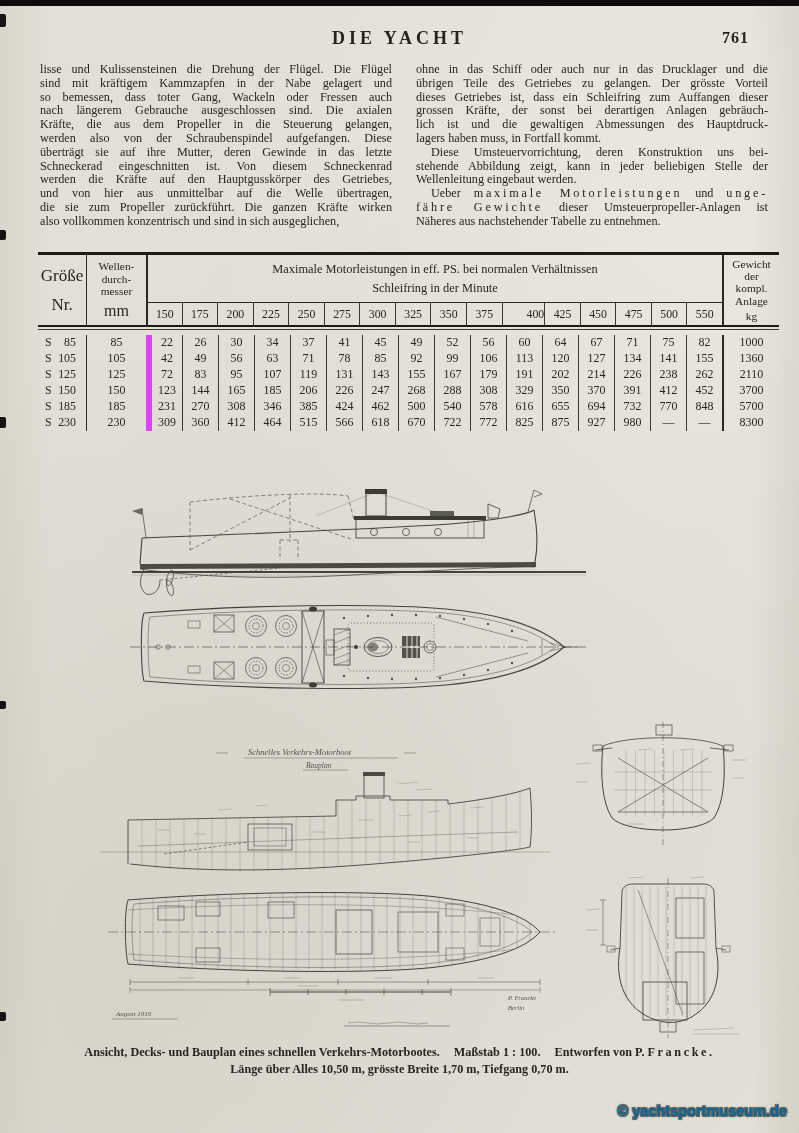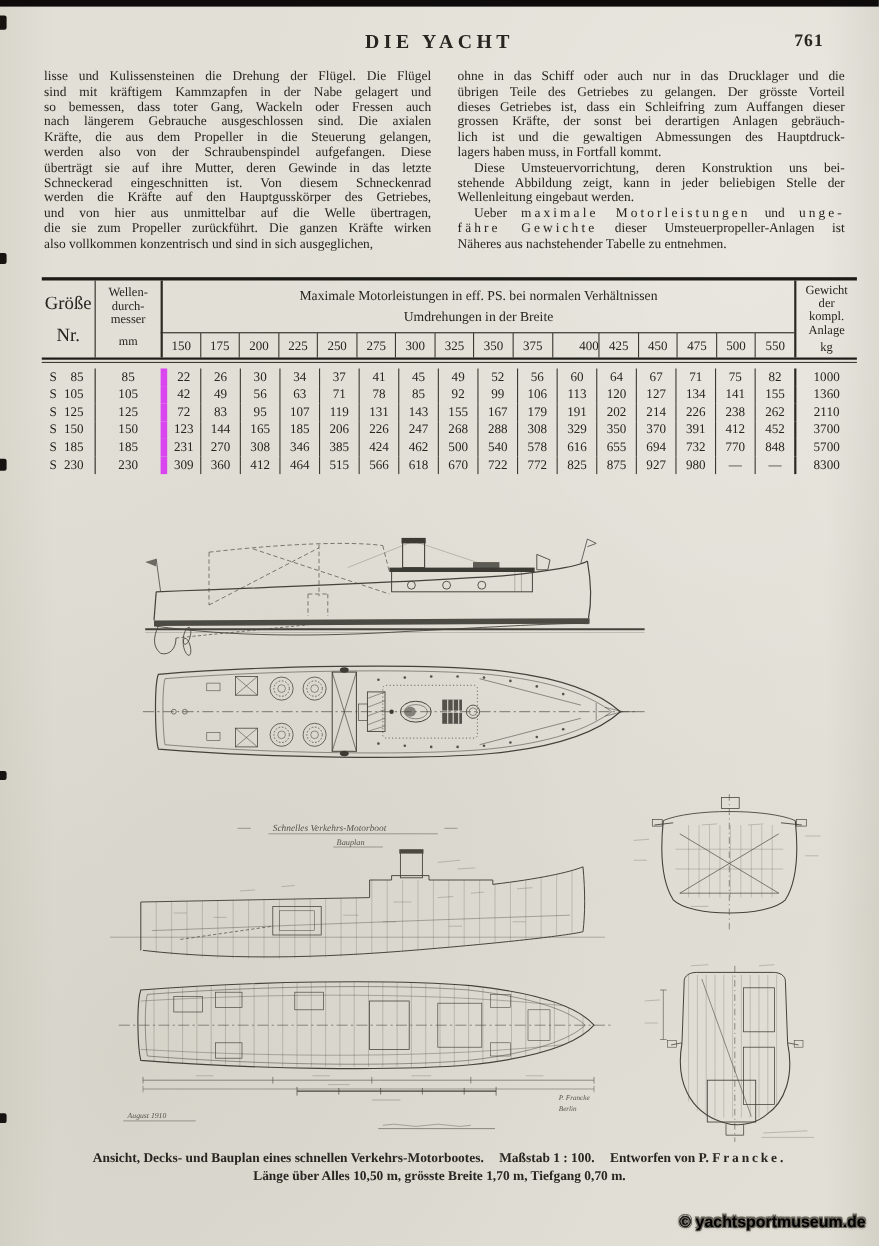--- a/index.html
+++ b/index.html
@@ -29,39 +29,39 @@
   .tline.indent{padding-left:15px;}
   .sp{letter-spacing:2.8px;}
   
   .tbl{left:38px;top:252px;width:741px;border-top:3.5px solid #1c1b16;}
   .tgrid{display:grid;grid-template-columns:48px 60px repeat(16,1fr) 57px;}
   .thead{grid-template-rows:47px 23px;border-bottom:2px solid #1c1b16;}
   .tbody{border-top:1px solid #3a3830;margin-top:1.5px;padding:5px 0 6px 0;}
   .cell{display:flex;align-items:center;justify-content:center;}
   .th-groesse{grid-row:1/3;grid-column:1;flex-direction:column;justify-content:center;gap:9px;font-size:17px;}
   .th-welle{grid-row:1/3;grid-column:2;flex-direction:column;justify-content:flex-start;font-size:11.4px;line-height:12.5px;padding-top:5px;border-left:1.3px solid #2a2922;}
-  .th-welle .mm{margin-top:7px;font-size:11px;}
+  .th-welle .mm{margin-top:7px;font-size:16px;}
   .th-span{grid-row:1;grid-column:3/19;flex-direction:column;justify-content:center;gap:4px;font-size:12.4px;border-left:2px solid #2a2922;}
   .th-rpm{grid-row:2;font-size:11.8px;border-top:1.2px solid #2a2922;border-left:1px solid #3a3830;}
   .th-rpm.v0{border-left:2px solid #2a2922;}
   .th-gewicht{grid-row:1/3;grid-column:19;flex-direction:column;justify-content:center;font-size:11.4px;line-height:12.2px;border-left:2px solid #2a2922;}
   .th-gewicht .kg{margin-top:3px;}
   .tbody .cell{height:16px;font-size:11.9px;}
   .c-nr{justify-content:space-between;padding:0 10px 0 7px;}
   .c-mm{border-left:1.3px solid #2a2922;}
   .c-val{border-left:1px solid #3a3830;}
   .c-val.v0{border-left:6px solid #d946ef;}
   .c-kg{border-left:2px solid #2a2922;}
   
   svg{display:block;}
   .caption{left:0;top:1044px;width:100%;text-align:center;font-weight:bold;font-size:12.2px;line-height:17px;}
   .caption .gap{display:inline-block;width:14px;}
   .cap-name{letter-spacing:2.6px;}
   
-  .wm{right:12px;top:1103px;font-family:"Liberation Sans",sans-serif;font-weight:bold;font-size:14.5px;color:#000000;
+  .wm{right:12px;top:1103px;font-family:"Liberation Sans",sans-serif;font-weight:bold;font-size:14.5px;color:#0369a1;
       text-shadow:0 0 1px #55524a,1px 1px 0 #6b685e,-1px -1px 0 #6b685e,1px -1px 0 #6b685e,-1px 1px 0 #6b685e,0 0 3px rgba(60,58,50,.8);}
   .hand{font-style:italic;fill:#55524a;}
   .ink{stroke:#44423a;fill:none;}
 </style>
 </head>
 <body>
 
 <div class="abs edge-top"></div>
 <div class="abs edge-mark" style="top:14px;height:13px;"></div>
 <div class="abs edge-mark" style="top:230px;height:10px;"></div>
@@ -110,21 +110,21 @@
         <span>Nr.</span>
     </div>
     <div class="cell th-welle">
       <span>Wellen-</span>
         <span>durch-</span>
         <span>messer</span>
       <span class="mm">mm</span>
     </div>
     <div class="cell th-span">
       <span>Maximale Motorleistungen in eff. PS. bei normalen Verhältnissen</span>
-        <span>Umdrehungen in der Breite</span>
+        <span>Schleifring in der Minute</span>
     </div>
 
     <div class="cell th-rpm v0" style="grid-column: 3;">150</div>
       <div class="cell th-rpm" style="grid-column: 4;">175</div>
       <div class="cell th-rpm" style="grid-column: 5;">200</div>
       <div class="cell th-rpm" style="grid-column: 6;">225</div>
       <div class="cell th-rpm" style="grid-column: 7;">250</div>
       <div class="cell th-rpm" style="grid-column: 8;">275</div>
       <div class="cell th-rpm" style="grid-column: 9;">300</div>
       <div class="cell th-rpm" style="grid-column: 10;">325</div>

